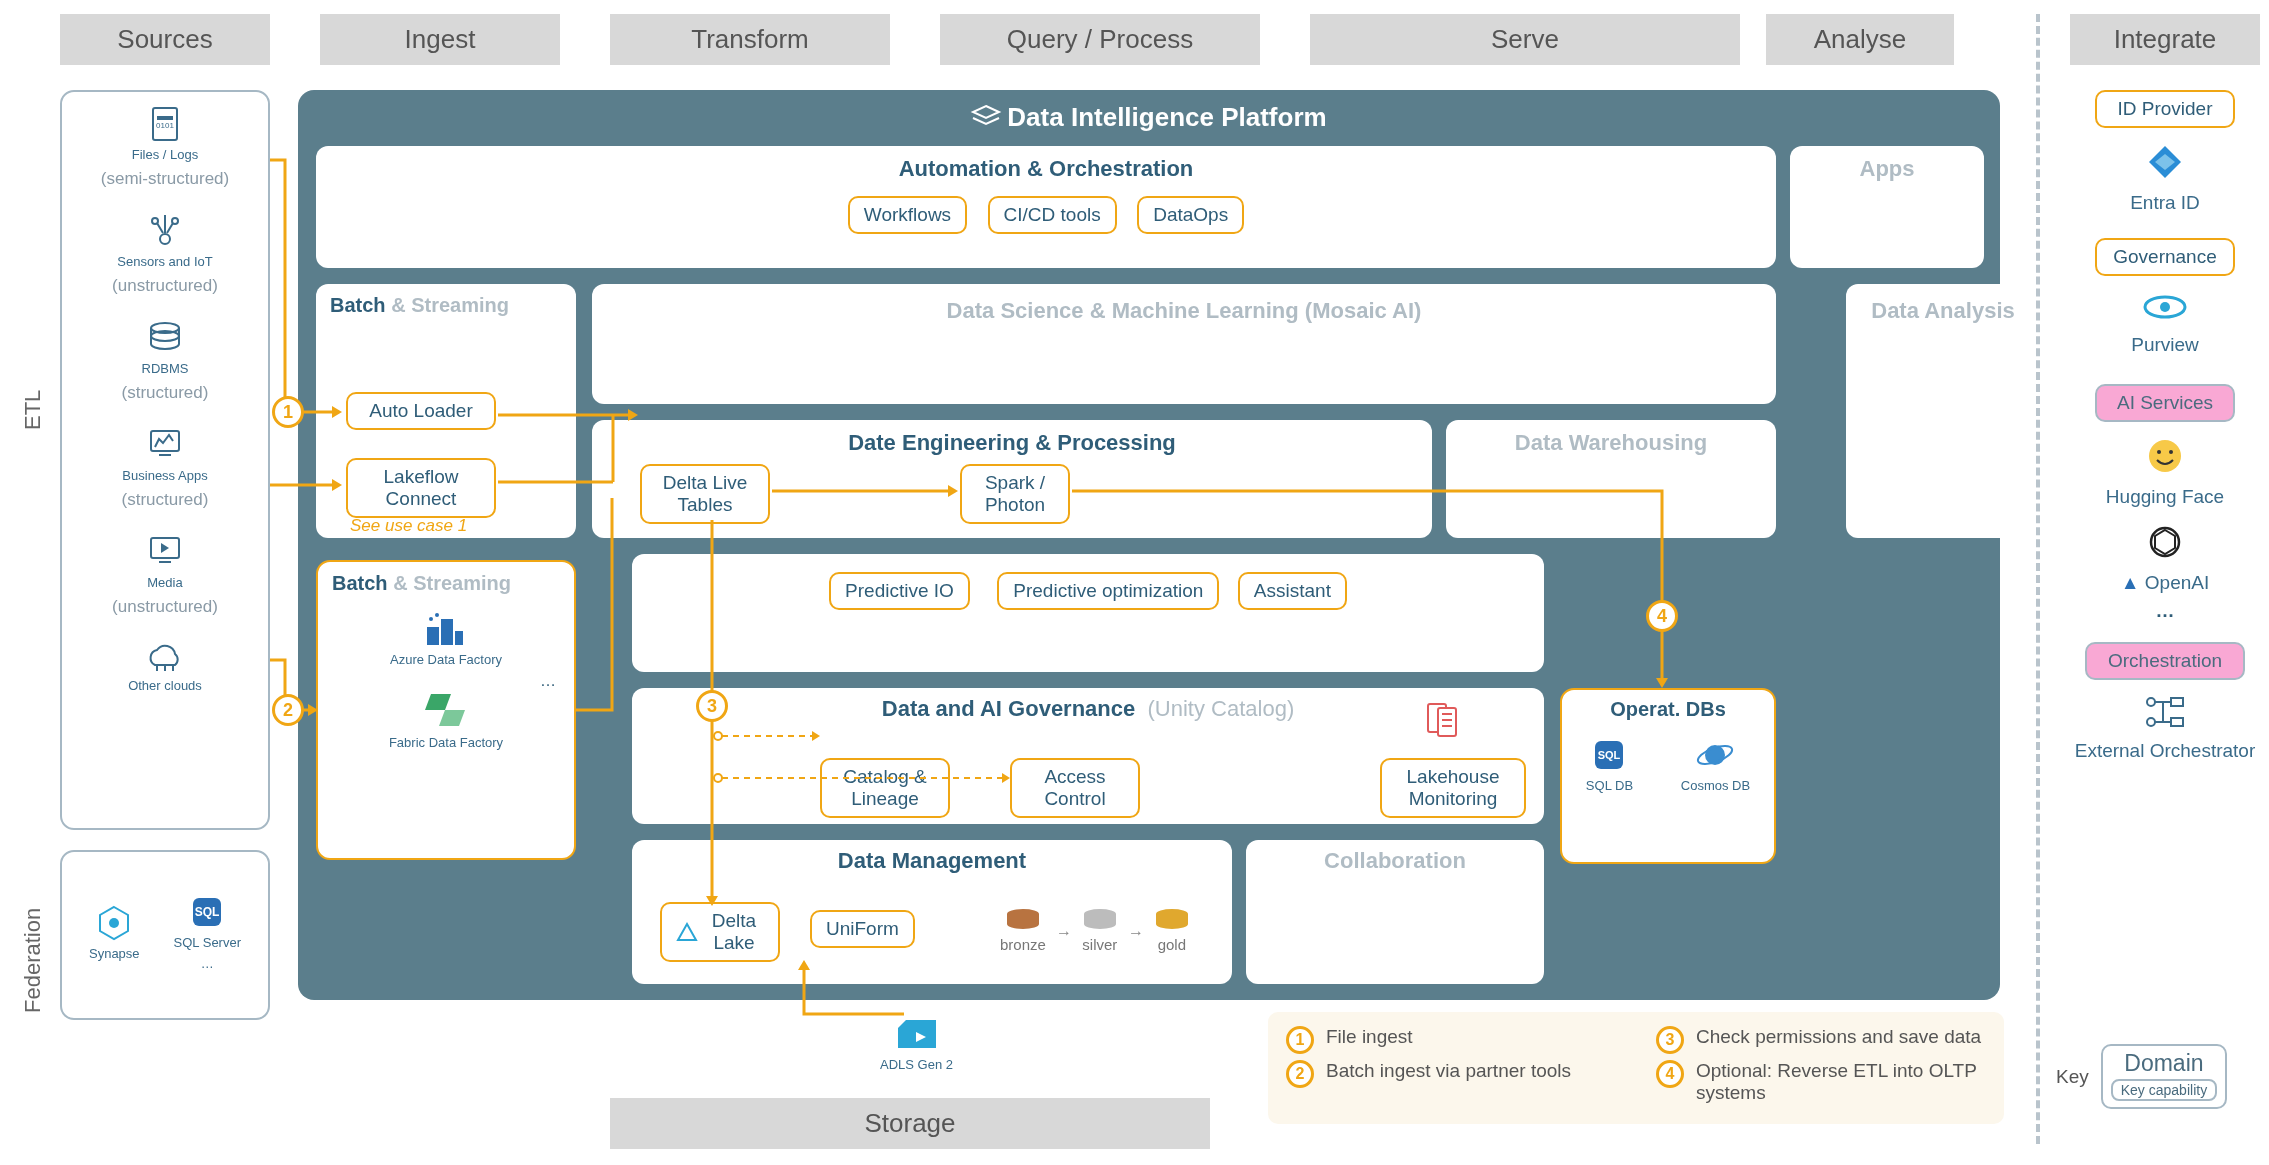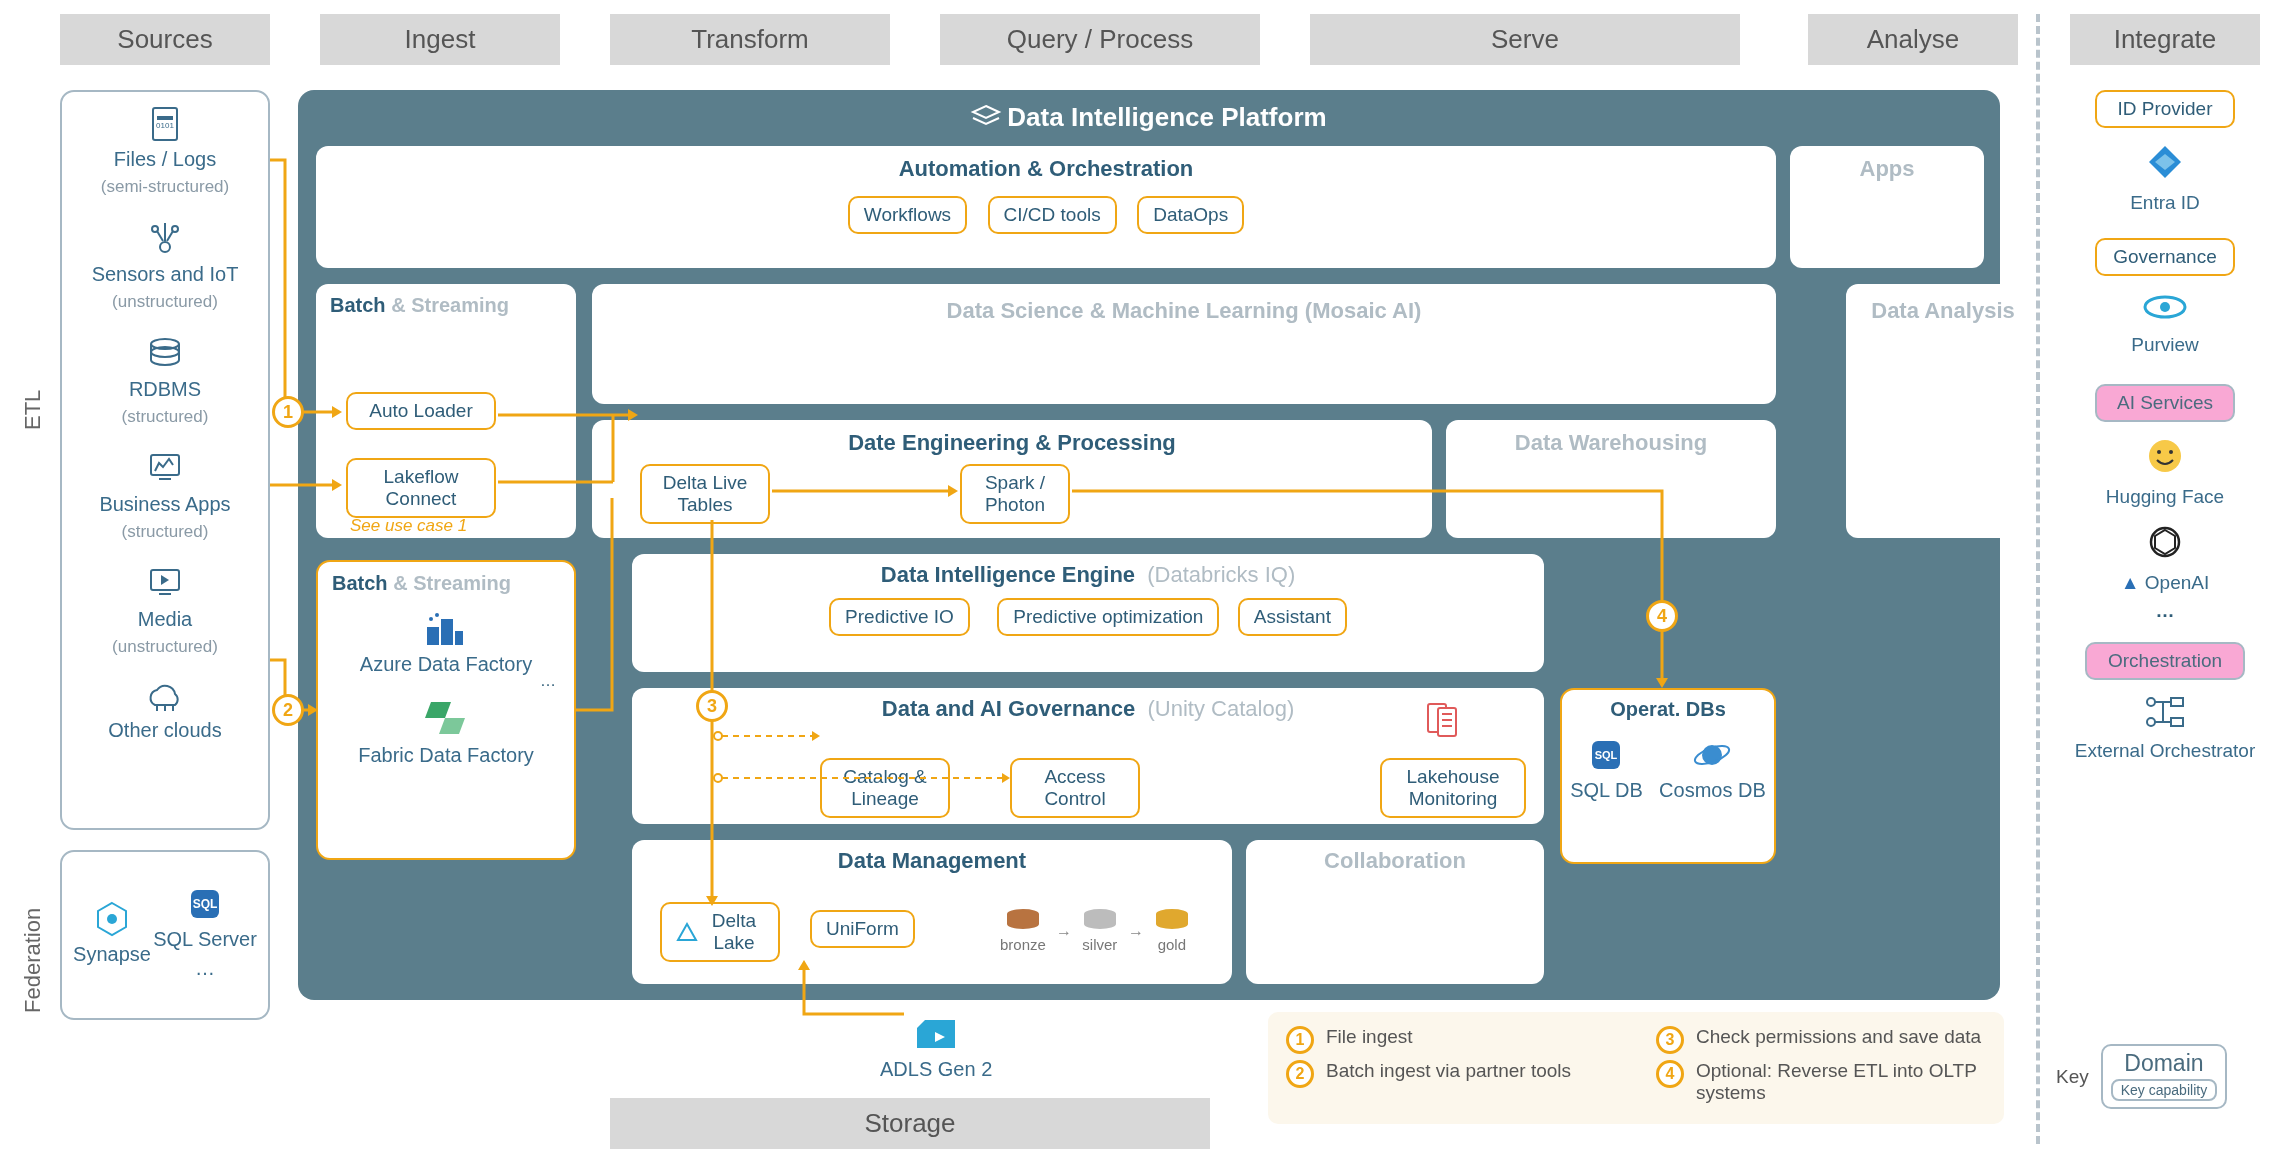--- a/index.html
+++ b/index.html
@@ -30,21 +30,21 @@
     text-align: center;
   }
   .source-box {
     position: absolute;
     border: 2px solid #a6b8c4;
     border-radius: 14px;
     background: #fff;
   }
   .src-item {
     text-align: center;
-    font-size: 20px;
+    font-size: 13px;
     color: #3a6b8a;
     margin-bottom: 6px;
     line-height: 1.15;
   }
   .src-sub { color: #8a9aa6; font-size: 17px; }
   .platform {
     position: absolute;
     background: #5b7e8c;
     border-radius: 16px;
   }
@@ -129,21 +129,21 @@
   svg { overflow: visible; }
 </style>
 </head>
 <body>
 
 <div class="col-header" style="left:60px; width:210px;">Sources</div>
 <div class="col-header" style="left:320px; width:240px;">Ingest</div>
 <div class="col-header" style="left:610px; width:280px;">Transform</div>
 <div class="col-header" style="left:940px; width:320px;">Query / Process</div>
 <div class="col-header" style="left:1310px; width:430px;">Serve</div>
-<div class="col-header" style="left:1808px; width:210px;">Analyse</div>
+<div class="col-header" style="left:1766px; width:188px;">Analyse</div>
 <div class="col-header" style="left:2070px; width:190px;">Integrate</div>
 
 <div class="vlabel" style="left:20px; top:350px; height:120px;">ETL</div>
 <div class="vlabel" style="left:20px; top:870px; height:180px;">Federation</div>
 
 <div class="source-box" style="left:60px; top:90px; width:210px; height:740px;">
   <div style="padding-top:12px; text-align:center;">
 
     <div>
       <svg width="40" height="40">
@@ -291,21 +291,20 @@
   <div class="card-title">Date Engineering &amp; Processing</div>
 </div>
 <div class="pill" style="position:absolute; left:640px; top:464px; width:130px;">Delta Live Tables</div>
 <div class="pill" style="position:absolute; left:960px; top:464px; width:110px;">Spark / Photon</div>
 
 <div class="white-card" style="left:1446px; top:420px; width:330px; height:118px; padding-top:10px;">
   <div class="card-title-muted">Data Warehousing</div>
 </div>
 
 <div class="white-card" style="left:632px; top:554px; width:912px; height:118px; padding-top:8px;">
-  <div class="card-title"><span>Data Intelligence Engine</span>&nbsp;&nbsp;<span class="muted">(Databricks IQ)</span></div>
   <div style="text-align:center; margin-top:10px;">
     <span class="pill">Predictive IO</span>
     <span class="pill" style="margin-left:23px;">Predictive optimization</span>
     <span class="pill" style="margin-left:14px;">Assistant</span>
   </div>
 </div>
 
 <div class="white-card" style="left:632px; top:688px; width:912px; height:136px; padding-top:8px;">
   <div class="card-title"><span>Data and AI Governance</span>&nbsp;&nbsp;<span class="muted">(Unity Catalog)</span></div>
 </div>

